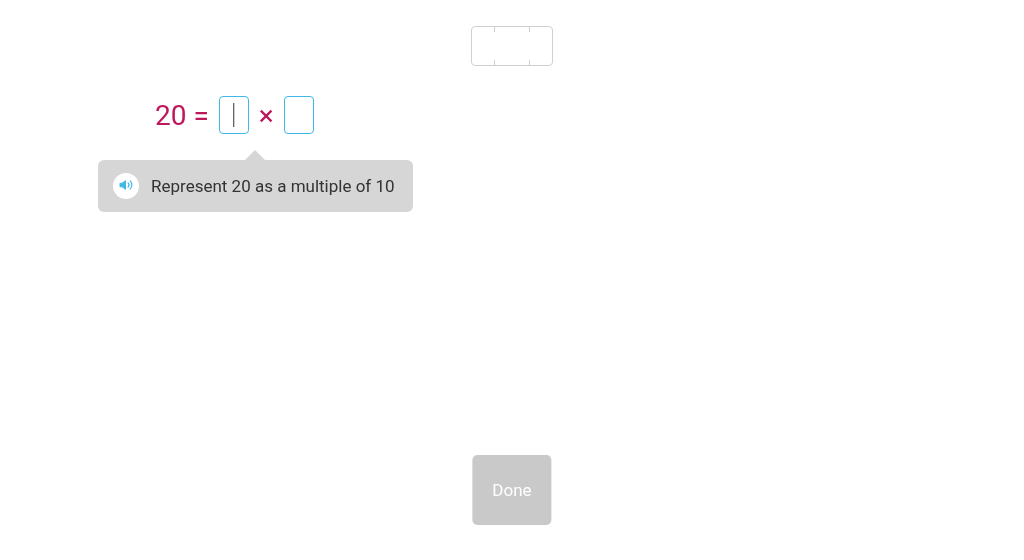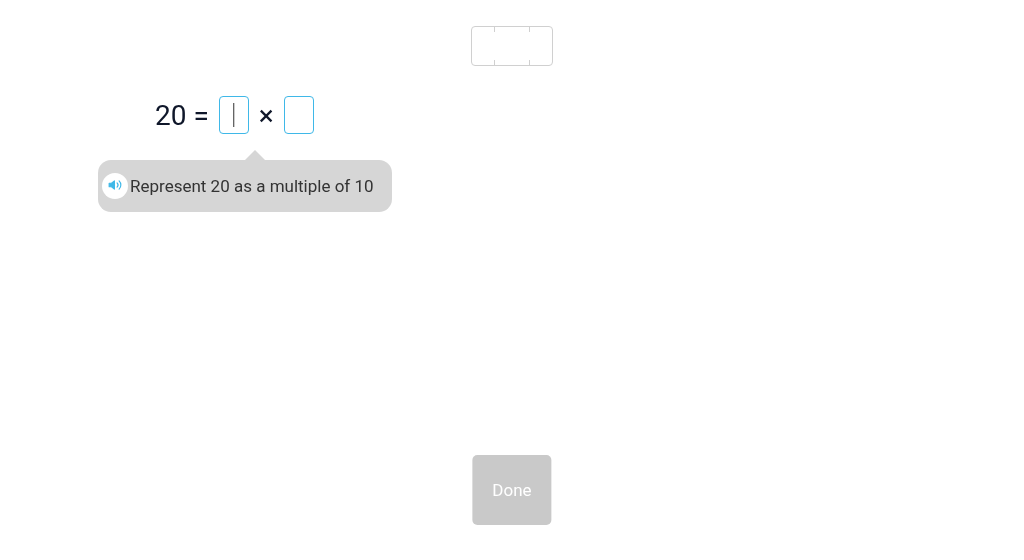--- a/index.html
+++ b/index.html
@@ -55,21 +55,21 @@
       bottom: -1px;
     }
     .answer-box .bottom-ticks::before { left: 22px; }
     .answer-box .bottom-ticks::after { right: 22px; }
 
     .sub-equation {
       position: absolute;
       top: 96px;
       left: 155px;
       font-size: 28px;
-      color: #0f172a;
+      color: #be185d;
       display: flex;
       align-items: center;
       gap: 10px;
     }
 
     .input-box {
       display: inline-block;
       width: 30px;
       height: 38px;
       border: 1.5px solid #3fb8e8;
@@ -87,25 +87,25 @@
       transform: translateX(-50%);
       animation: blink 1s step-start infinite;
     }
     @keyframes blink { 50% { opacity: 0; } }
 
     .tooltip {
       position: absolute;
       top: 160px;
       left: 98px;
       background: #d6d6d6;
-      border-radius: 13px;
-      padding: 13px 18px 13px 4px;
+      border-radius: 6px;
+      padding: 13px 18px 13px 15px;
       display: flex;
       align-items: center;
-      gap: 2px;
+      gap: 12px;
       font-size: 17px;
       color: #333;
     }
     .tooltip::before {
       content: "";
       position: absolute;
       top: -10px;
       left: 147px;
       border-left: 10px solid transparent;
       border-right: 10px solid transparent;

